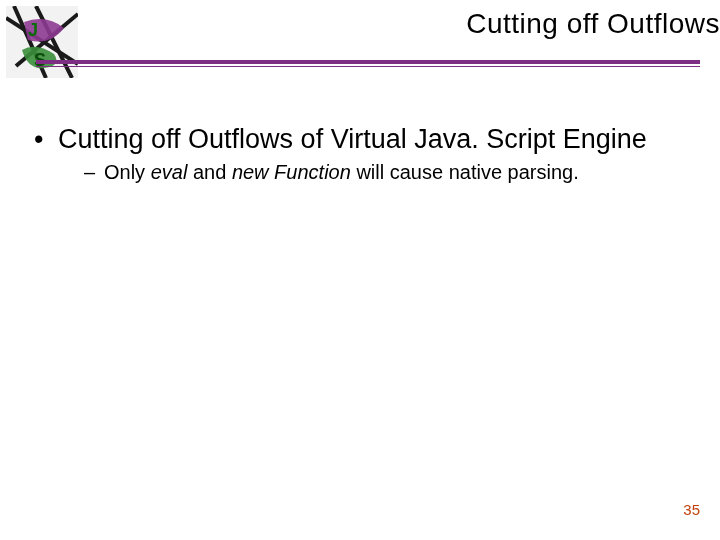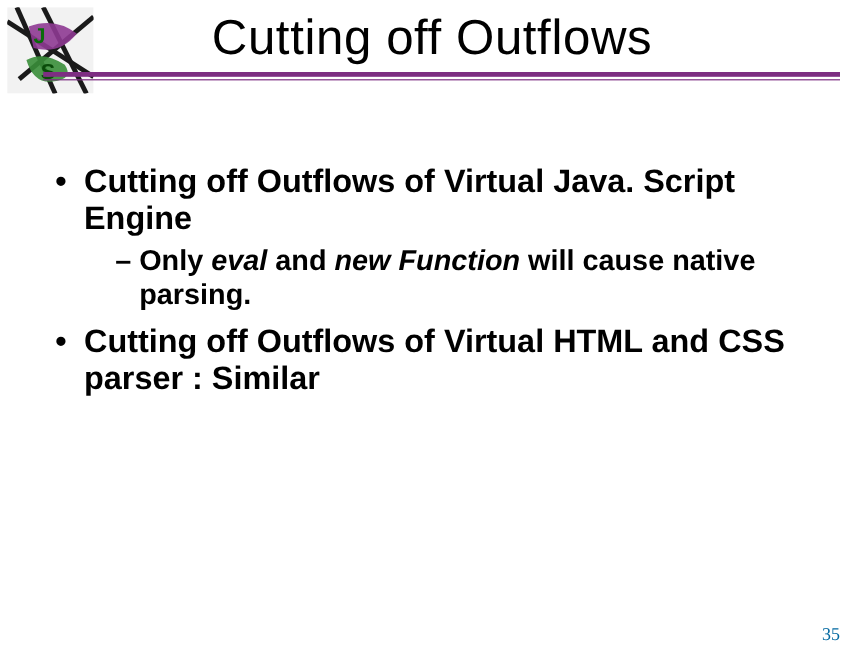--- a/index.html
+++ b/index.html
@@ -28,22 +28,22 @@
     left: 6px;
     top: 6px;
     width: 72px;
     height: 72px;
   }
   .title {
     position: absolute;
     left: 0;
     right: 0;
     top: 8px;
-    text-align: center;
-    font-size: 41px;
+    text-align: right;
+    font-size: 28px;
     font-weight: 400;
     letter-spacing: 0.5px;
   }
   .hr1 {
     position: absolute;
     left: 36px;
     right: 20px;
     top: 60px;
     height: 4px;
     background: #7d2e82;
@@ -59,60 +59,58 @@
   .body {
     position: absolute;
     left: 30px;
     right: 30px;
     top: 120px;
     font-size: 27px;
     line-height: 1.15;
   }
   ul.top {
     list-style: none;
-    margin: 16px;
+    margin: 4px;
     padding: 0;
-    font-weight: bold;
   }
   ul.top > li {
     position: relative;
     padding-left: 24px;
     margin-bottom: 10px;
   }
   ul.top > li::before {
     content: "•";
     position: absolute;
     left: 0;
     top: 0;
     font-size: 27px;
   }
   ul.sub {
     list-style: none;
     margin: 6px 0 10px 0;
     padding: 0 0 0 26px;
-    font-size: 24px;
+    font-size: 20px;
   }
   ul.sub > li {
     position: relative;
     padding-left: 20px;
     margin-bottom: 2px;
   }
   ul.sub > li::before {
     content: "–";
     position: absolute;
     left: 0;
     top: 0;
   }
   .pagenum {
     position: absolute;
     right: 20px;
-    bottom: 2px;
+    bottom: 22px;
     font-size: 15px;
-    color: #0369a1;
-    font-family: Liberation Serif, serif;
+    color: #c2410c;
   }
   em.kw { font-style: italic; }
 </style>
 </head>
 <body>
 
 <div class="slide">
 
   <div class="header">
     <svg class="logo" viewBox="0 0 72 72">
@@ -134,20 +132,17 @@
   <div class="body">
     <ul class="top">
       <li>
         <span>Cutting off Outflows of Virtual Java. Script Engine</span>
         <ul class="sub">
           <li>
             <span>Only </span><em class="kw">eval</em><span> and </span><em class="kw">new Function</em><span> will cause native parsing.</span>
           </li>
         </ul>
       </li>
-      <li>
-        <span>Cutting off Outflows of Virtual HTML and CSS parser : Similar</span>
-      </li>
     </ul>
   </div>
 
   <div class="pagenum">35</div>
 </div>
 
 </body></html>

